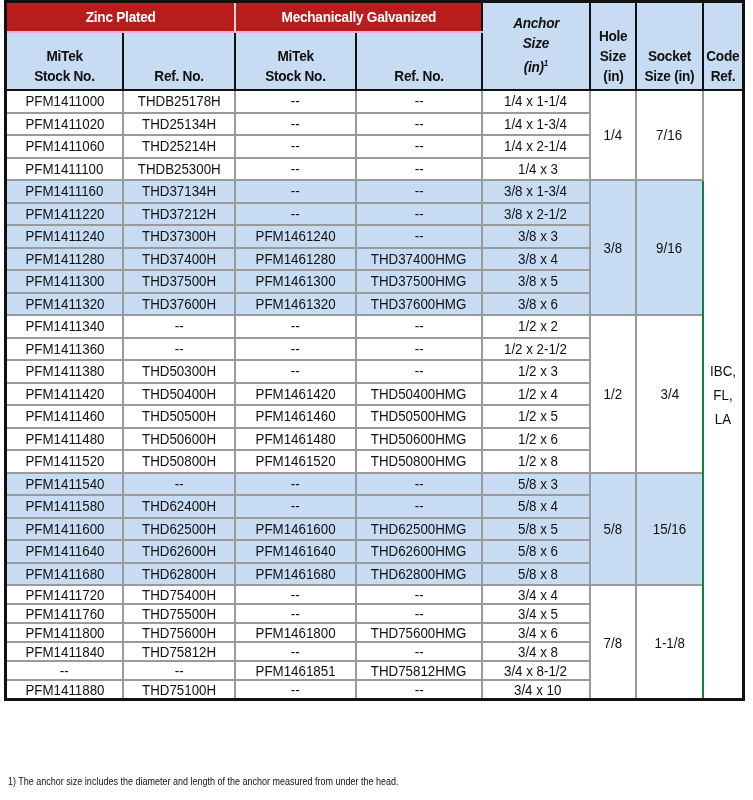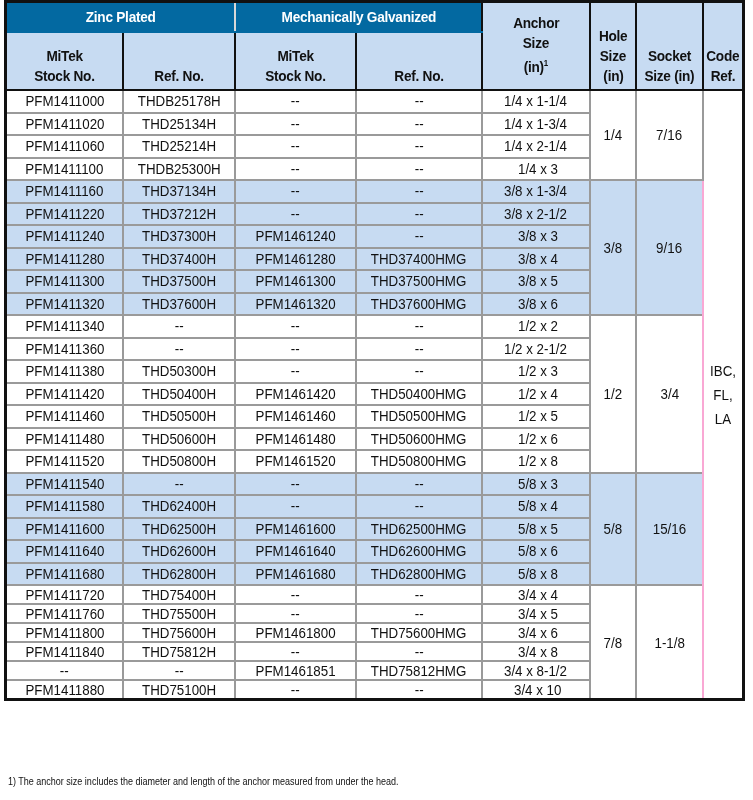--- a/index.html
+++ b/index.html
@@ -4,31 +4,31 @@
   <style>
     html, body { margin: 0; padding: 0; background: #ffffff; }
     body { width: 753px; height: 800px; position: relative; overflow: hidden;
            font-family: "Liberation Sans", "DejaVu Sans", sans-serif; color: #111; }
     .wrap { position: absolute; left: 4px; top: 0; width: 741px; }
     table.spec { border-collapse: collapse; table-layout: fixed; width: 741px;
                  border: 3px solid #111; font-size: 15.5px; }
     table.spec td, table.spec th { padding: 0; text-align: center; vertical-align: middle;
                  overflow: hidden; white-space: nowrap; }
     table.spec th { font-weight: bold; font-size: 15.5px; letter-spacing: -0.3px; }
-    .grp { background: #0369a1; color: #fff; height: 28px; border-bottom: 2px solid #0369a1; }
+    .grp { background: #b91c1c; color: #fff; height: 28px; border-bottom: 2px solid #f9a8d4; }
     .grp.left { border-right: 2px solid #d8d8d8; }
     .hdr { background: #c7dbf2; color: #111; border: 2px solid #111; line-height: 20px;
            vertical-align: bottom !important; padding-bottom: 3px !important; }
-    .hdr.tall { vertical-align: middle !important; }
+    .hdr.tall { vertical-align: middle !important; font-style: italic; }
     td.cell { border: 2px solid #9a9a9a; height: 20.5px; line-height: 20px; font-stretch: condensed; }
     tr.blue td.cell { background: #c7dbf2; }
     tr.white td.cell { background: #ffffff; }
     tr.tight td.cell { height: 16.5px; line-height: 17px; text-decoration: underline; }
     td.left { text-align: left; padding-left: 10px !important; }
-    td.code { background: #ffffff !important; border: 2px solid #f9a8d4; line-height: 24px;
+    td.code { background: #ffffff !important; border: 2px solid #15803d; line-height: 24px;
               white-space: normal !important; }
     sup { font-size: 9px; vertical-align: 6px; }
     .foot { position: absolute; left: 8px; top: 776px; font-size: 10px; color: #111; }
     .cond { display: inline-block; transform: scaleX(0.86); transform-origin: center; }
     .condl { display: inline-block; transform: scaleX(0.86); transform-origin: left; }
     th .cond { transform: scaleX(0.88); }
     .foot .condl { transform: scaleX(0.9); white-space: nowrap; }
   </style>
 </head>
 <body>

